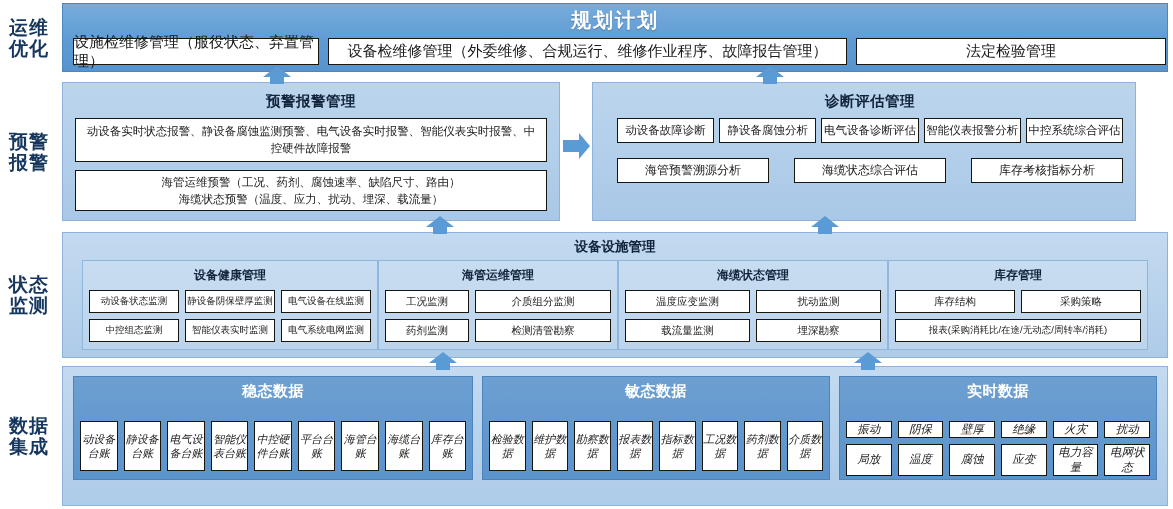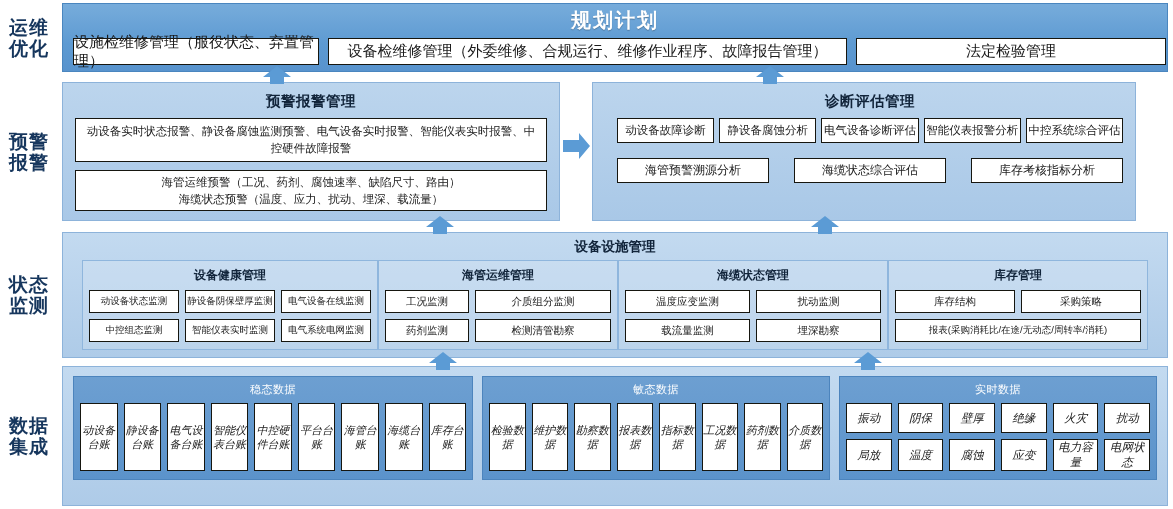--- a/index.html
+++ b/index.html
@@ -118,22 +118,22 @@
   .data-cols{display:flex;gap:9px;padding:9px 10px;height:122px;box-sizing:border-box;}
   .data-col{
     background:linear-gradient(180deg,#6d9fd1 0%,#5b93cb 100%);
     border:1px solid #4c84bd;box-sizing:border-box;
     padding:5px 6px 8px 6px;display:flex;flex-direction:column;
   }
   .data-col.c1{flex:0 0 400px;}
   .data-col.c2{flex:0 0 348px;}
   .data-col.c3{flex:1;}
   .data-col-title{
-    text-align:center;color:#fff;font-size:11px;font-weight:normal;
-    padding-bottom:6px;letter-spacing:.5px;
+    text-align:center;color:#fff;font-size:15px;font-weight:bold;
+    padding-bottom:20px;letter-spacing:.5px;
   }
   .chip-row{display:flex;gap:6px;flex:1;}
   .chip{
     background:#fff;border:1.5px solid #16160f;box-sizing:border-box;
     flex:1;display:flex;align-items:center;justify-content:center;
     text-align:center;font-size:11px;color:#1a1a1a;line-height:1.3;font-style:italic;
   }
   .chip-grid{display:flex;flex-direction:column;gap:6px;flex:1;}
   .chip-grid .chip-row{flex:1;}
   .chip.rt{font-size:11.5px;}

